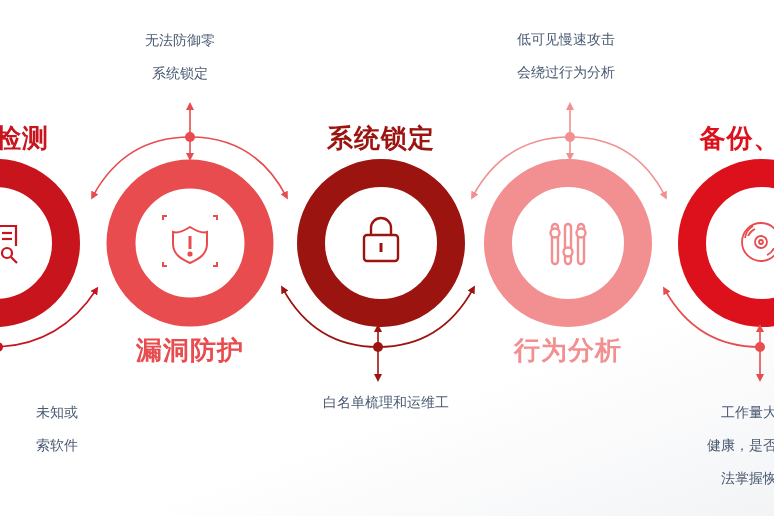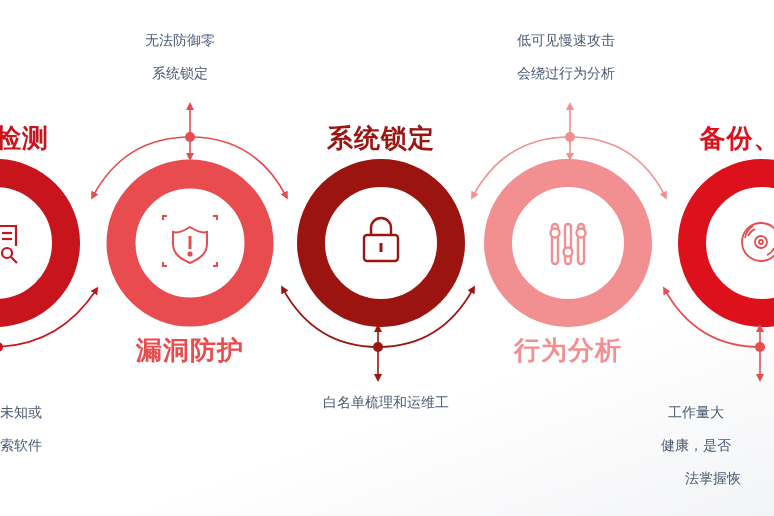--- a/index.html
+++ b/index.html
@@ -11,21 +11,21 @@
   #stage { position:absolute; left:0; top:0; width:774px; height:516px; }
   .lbl { position:absolute; white-space:nowrap; }
   .title {
     font-weight:bold; font-size:26px; letter-spacing:1px; line-height:30px;
     transform:translateX(-50%);
   }
   .desc {
     color:#4a5a72; font-size:14px; line-height:33px; text-align:center;
     transform:translateX(-50%);
   }
-  .desc-left { text-align:center; transform:none; }
+  .desc-left { text-align:right; transform:none;padding-left:36px; }
 </style>
 </head>
 <body>
 
 <div id="stage">
   <svg id="diagram-svg" width="774" height="516" viewBox="0 0 774 516" style="position:absolute;left:0;top:0">
     <defs>
       <marker id="arr-c8141c" viewBox="0 0 10 10" refX="5" refY="5" markerWidth="5" markerHeight="5" orient="auto-start-reverse">
           <path d="M0,0 L10,5 L0,10 z" fill="#c8141c"></path>
         </marker>
@@ -133,21 +133,21 @@
     <div>未知或</div>
     <div>索软件</div>
   </div>
   <div class="lbl desc" style="left:180px; top:24px;">
     <div>无法防御零</div>
     <div>系统锁定</div>
   </div>
   <div class="lbl desc" style="left:386px; top:386px;">
     <div>白名单梳理和运维工</div>
   </div>
-  <div class="lbl desc" style="left:566px; top:24px;">
+  <div class="lbl desc" style="left:566px; top:24px;font-family:Liberation Mono, monospace;">
     <div>低可见慢速攻击</div>
     <div>会绕过行为分析</div>
   </div>
   <div class="lbl desc desc-left" style="left:651px; top:396px;">
     <div>工作量大</div>
     <div>健康，是否</div>
     <div style="padding-left:34px">法掌握恢</div>
   </div>
 </div>
 

